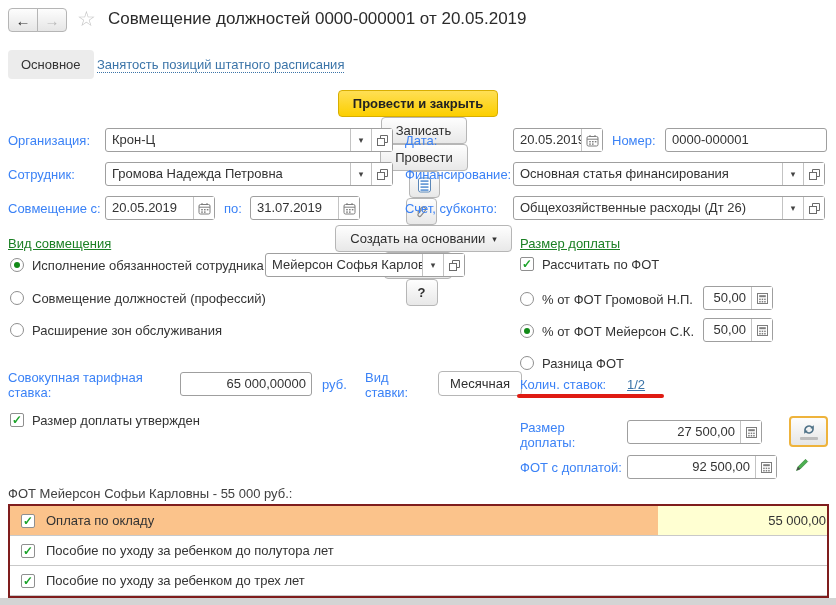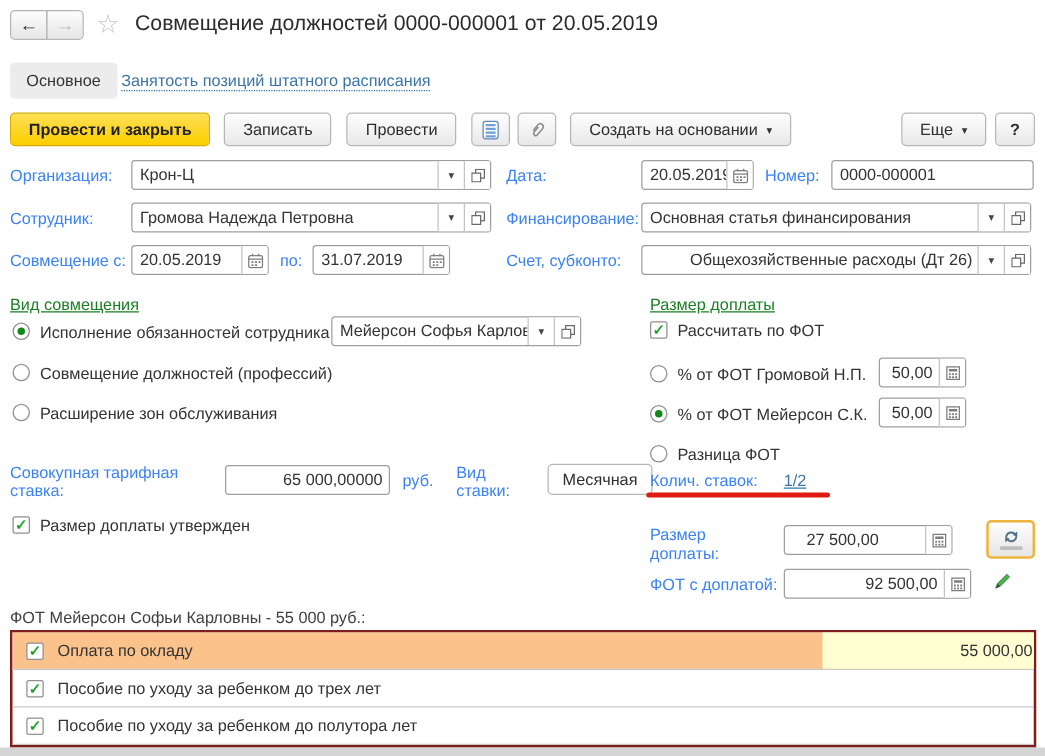--- a/index.html
+++ b/index.html
@@ -2,21 +2,21 @@
 <html><head>
 <meta charset="utf-8">
 <style>
   * { box-sizing: border-box; }
   html,body { margin:0; padding:0; background:#fff; }
   .page {
     position:relative; width:836px; height:605px; background:#ffffff;
     font-family:"Liberation Sans", sans-serif; font-size:13px; color:#333;
     overflow:hidden;
   }
-  .abs { position:absolute; }
+  .abs { position:absolute;flex-direction:column; }
   .lbl { position:absolute; color:#3b82f6; line-height:15px; white-space:pre-line; }
   .green-hdr { position:absolute; color:#1a7f23;text-decoration:underline; }
 
   
   .navseg { position:absolute; left:8px; top:8px; display:flex; }
   .navbtn {
     width:30px; height:24px; border:1px solid #b5b5b5;
     background:linear-gradient(#fdfdfd,#e6e6e6);
     display:flex; align-items:center; justify-content:center; font-size:15px;
   }
@@ -228,21 +228,21 @@
           <line x1="9" y1="1" x2="9" y2="3" stroke="#7d7d7d"></line>
           <rect x="3.2" y="7" width="1.6" height="1.4" fill="#7d7d7d"></rect>
           <rect x="6" y="7" width="1.6" height="1.4" fill="#7d7d7d"></rect>
           <rect x="8.8" y="7" width="1.6" height="1.4" fill="#7d7d7d"></rect>
           <rect x="3.2" y="9.4" width="1.6" height="1.4" fill="#7d7d7d"></rect>
           <rect x="6" y="9.4" width="1.6" height="1.4" fill="#7d7d7d"></rect>
         </svg>
     </div>
   </div>
   <div class="lbl" style="left:405px; top:201px;">Счет, субконто:</div>
-  <div class="fld" style="left:513px; top:196px; width:312px;padding-left:32px;">
+  <div class="fld" style="left:513px; top:196px; width:312px;">
     <div class="txt">Общехозяйственные расходы (Дт 26)</div>
     <div class="apnd caret">▾</div>
     <div class="apnd">
       <svg width="11" height="11" viewBox="0 0 11 11">
           <rect x="0.5" y="3.5" width="7" height="7" fill="#fff" stroke="#6a6a6a"></rect>
           <path d="M3.5 3.5 V0.5 H10.5 V7.5 H7.5" fill="none" stroke="#6a6a6a"></path>
         </svg>
     </div>
   </div>
 
@@ -316,21 +316,21 @@
   <div class="lbl" style="left:365px; top:370px; width:58px;">Вид ставки:</div>
   <div class="btn" style="position:absolute; left:438px; top:371px; height:25px; padding:0 11px; background:#fff;">Месячная</div>
   <div class="lbl" style="left:520px; top:377px;">Колич. ставок:</div>
   <div class="link" style="left:627px; top:377px;">1/2</div>
   <div class="redline"></div>
 
   <div class="cbx checked" style="left:10px; top:413px;"></div>
   <div class="opt-label" style="left:32px; top:413px;">Размер доплаты утвержден</div>
 
   <div class="lbl" style="left:520px; top:420px; width:70px;">Размер доплаты:</div>
-  <div class="fld" style="left:627px; top:420px; width:135px;gap:32px;">
+  <div class="fld" style="left:627px; top:420px; width:135px;">
     <div class="txt num">27 500,00</div>
     <div class="apnd">
       <svg width="13" height="13" viewBox="0 0 13 13">
           <rect x="1.5" y="1.5" width="10" height="10" fill="none" stroke="#7d7d7d"></rect>
           <rect x="3.2" y="3.2" width="6.6" height="2" fill="#7d7d7d"></rect>
           <rect x="3.2" y="6.6" width="1.5" height="1.5" fill="#7d7d7d"></rect>
           <rect x="5.7" y="6.6" width="1.5" height="1.5" fill="#7d7d7d"></rect>
           <rect x="8.2" y="6.6" width="1.5" height="1.5" fill="#7d7d7d"></rect>
           <rect x="3.2" y="9" width="1.5" height="1.5" fill="#7d7d7d"></rect>
           <rect x="5.7" y="9" width="1.5" height="1.5" fill="#7d7d7d"></rect>
@@ -373,22 +373,22 @@
 
   <div class="tbl-hdr">ФОТ Мейерсон Софьи Карловны - 55 000 руб.:</div>
   <div class="tbl">
     <div class="trow hl">
       <div class="cbx checked rcb"></div>
       <div class="rlabel">Оплата по окладу</div>
       <div class="vcell">55 000,00</div>
     </div>
     <div class="trow">
       <div class="cbx checked rcb"></div>
-      <div class="rlabel">Пособие по уходу за ребенком до трех лет</div>
+      <div class="rlabel">Пособие по уходу за ребенком до полутора лет</div>
     </div>
     <div class="trow">
       <div class="cbx checked rcb"></div>
-      <div class="rlabel">Пособие по уходу за ребенком до полутора лет</div>
+      <div class="rlabel">Пособие по уходу за ребенком до трех лет</div>
     </div>
   </div>
   <div class="bstrip"></div>
 
 </div>
 
 </body></html>

